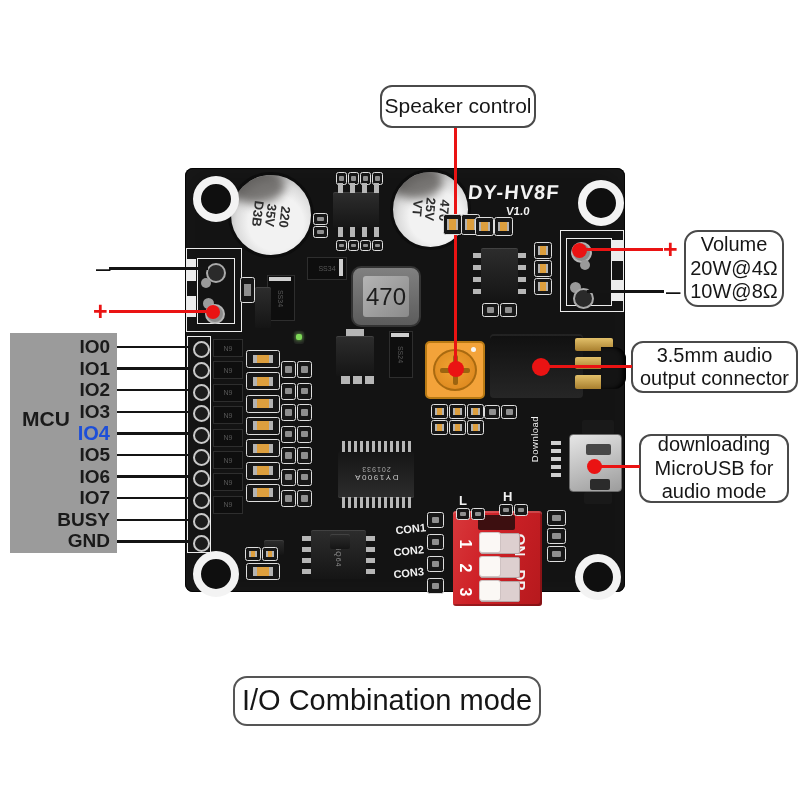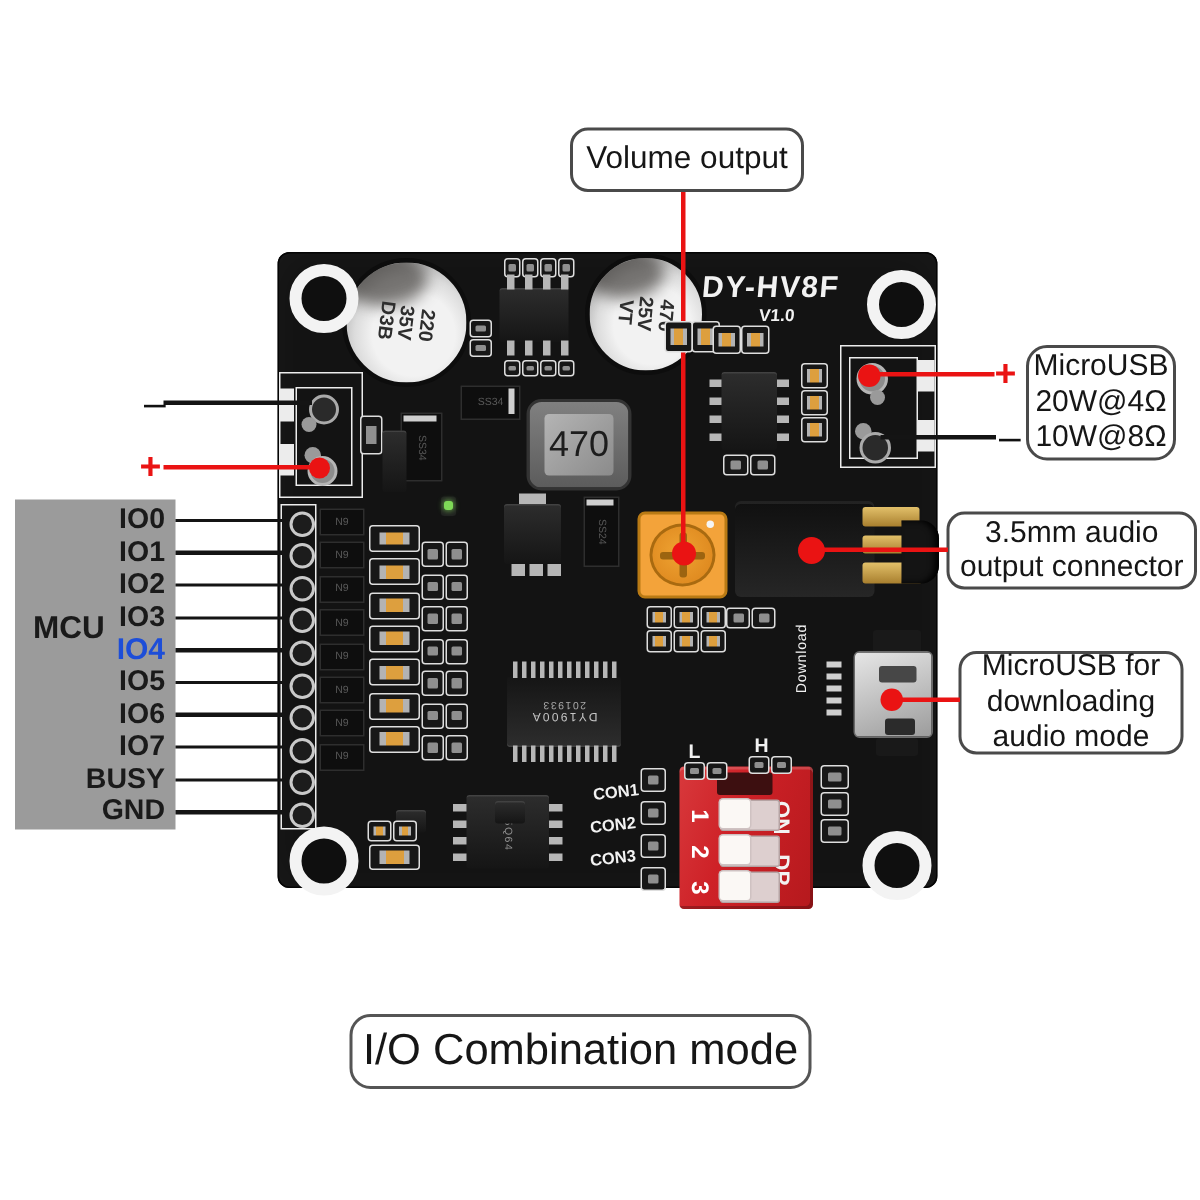--- a/index.html
+++ b/index.html
@@ -175,38 +175,38 @@
     <span>ON</span>
   </div>
   <div class="abs white rot90" style="left:510px;top:569px;width:22px;height:22px;font-size:15px;font-weight:bold;">
     <span>DP</span>
   </div>
 
   <div class="abs" style="left:10px;top:333px;width:107px;height:220px;background:#9b9b9b;"></div>
   <div class="abs" style="left:22px;top:407px;font-size:21px;font-weight:600;color:#1a1a1a;">MCU</div>
 
   <div class="callout" style="left:380px;top:85px;width:156px;height:43px;font-size:21px;">
-    <div>Volume output</div>
+    <div>Speaker control</div>
   </div>
 
 
   <div class="callout" style="left:684px;top:230px;width:100px;height:77px;font-size:20px;border-radius:14px;">
-    <div>MicroUSB</div>
+    <div>Volume</div>
     <div>20W@4Ω</div>
     <div>10W@8Ω</div>
   </div>
 
   <div class="callout" style="left:631px;top:341px;width:167px;height:52px;font-size:20px;">
     <div>3.5mm audio</div>
     <div>output connector</div>
   </div>
 
   <div class="callout" style="left:639px;top:434px;width:150px;height:69px;font-size:20px;">
+    <div>downloading</div>
     <div>MicroUSB for</div>
-    <div>downloading</div>
     <div>audio mode</div>
   </div>
 
   <div class="callout" style="left:233px;top:676px;width:308px;height:50px;font-size:29px;border-radius:14px;border-color:#555;">
     <div>I/O Combination mode</div>
   </div>
 
   <div class="rline" style="left:454px;top:128px;width:3px;height:241px;"></div>
   <div class="dot" style="left:448px;top:361px;width:16px;height:16px;"></div>
 

